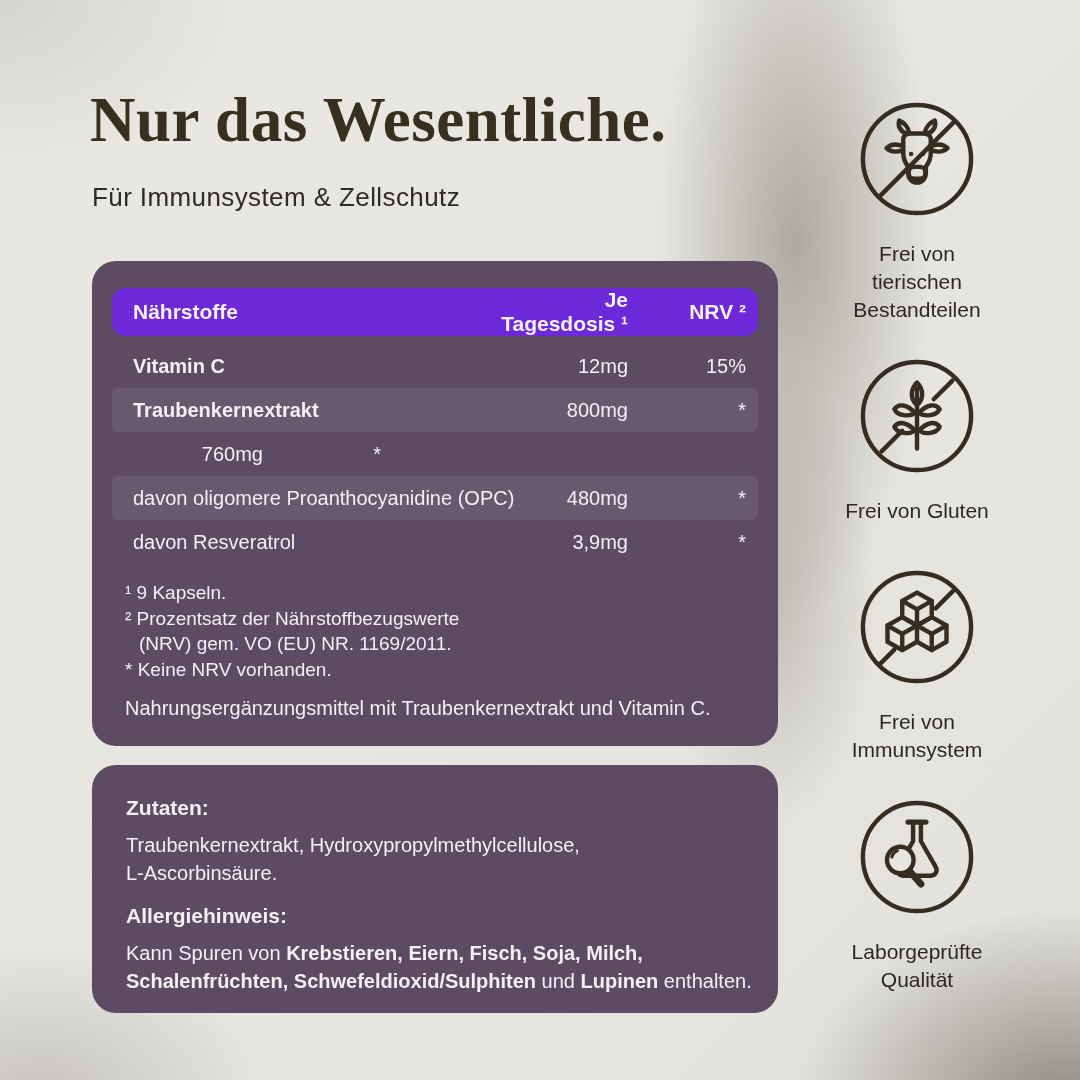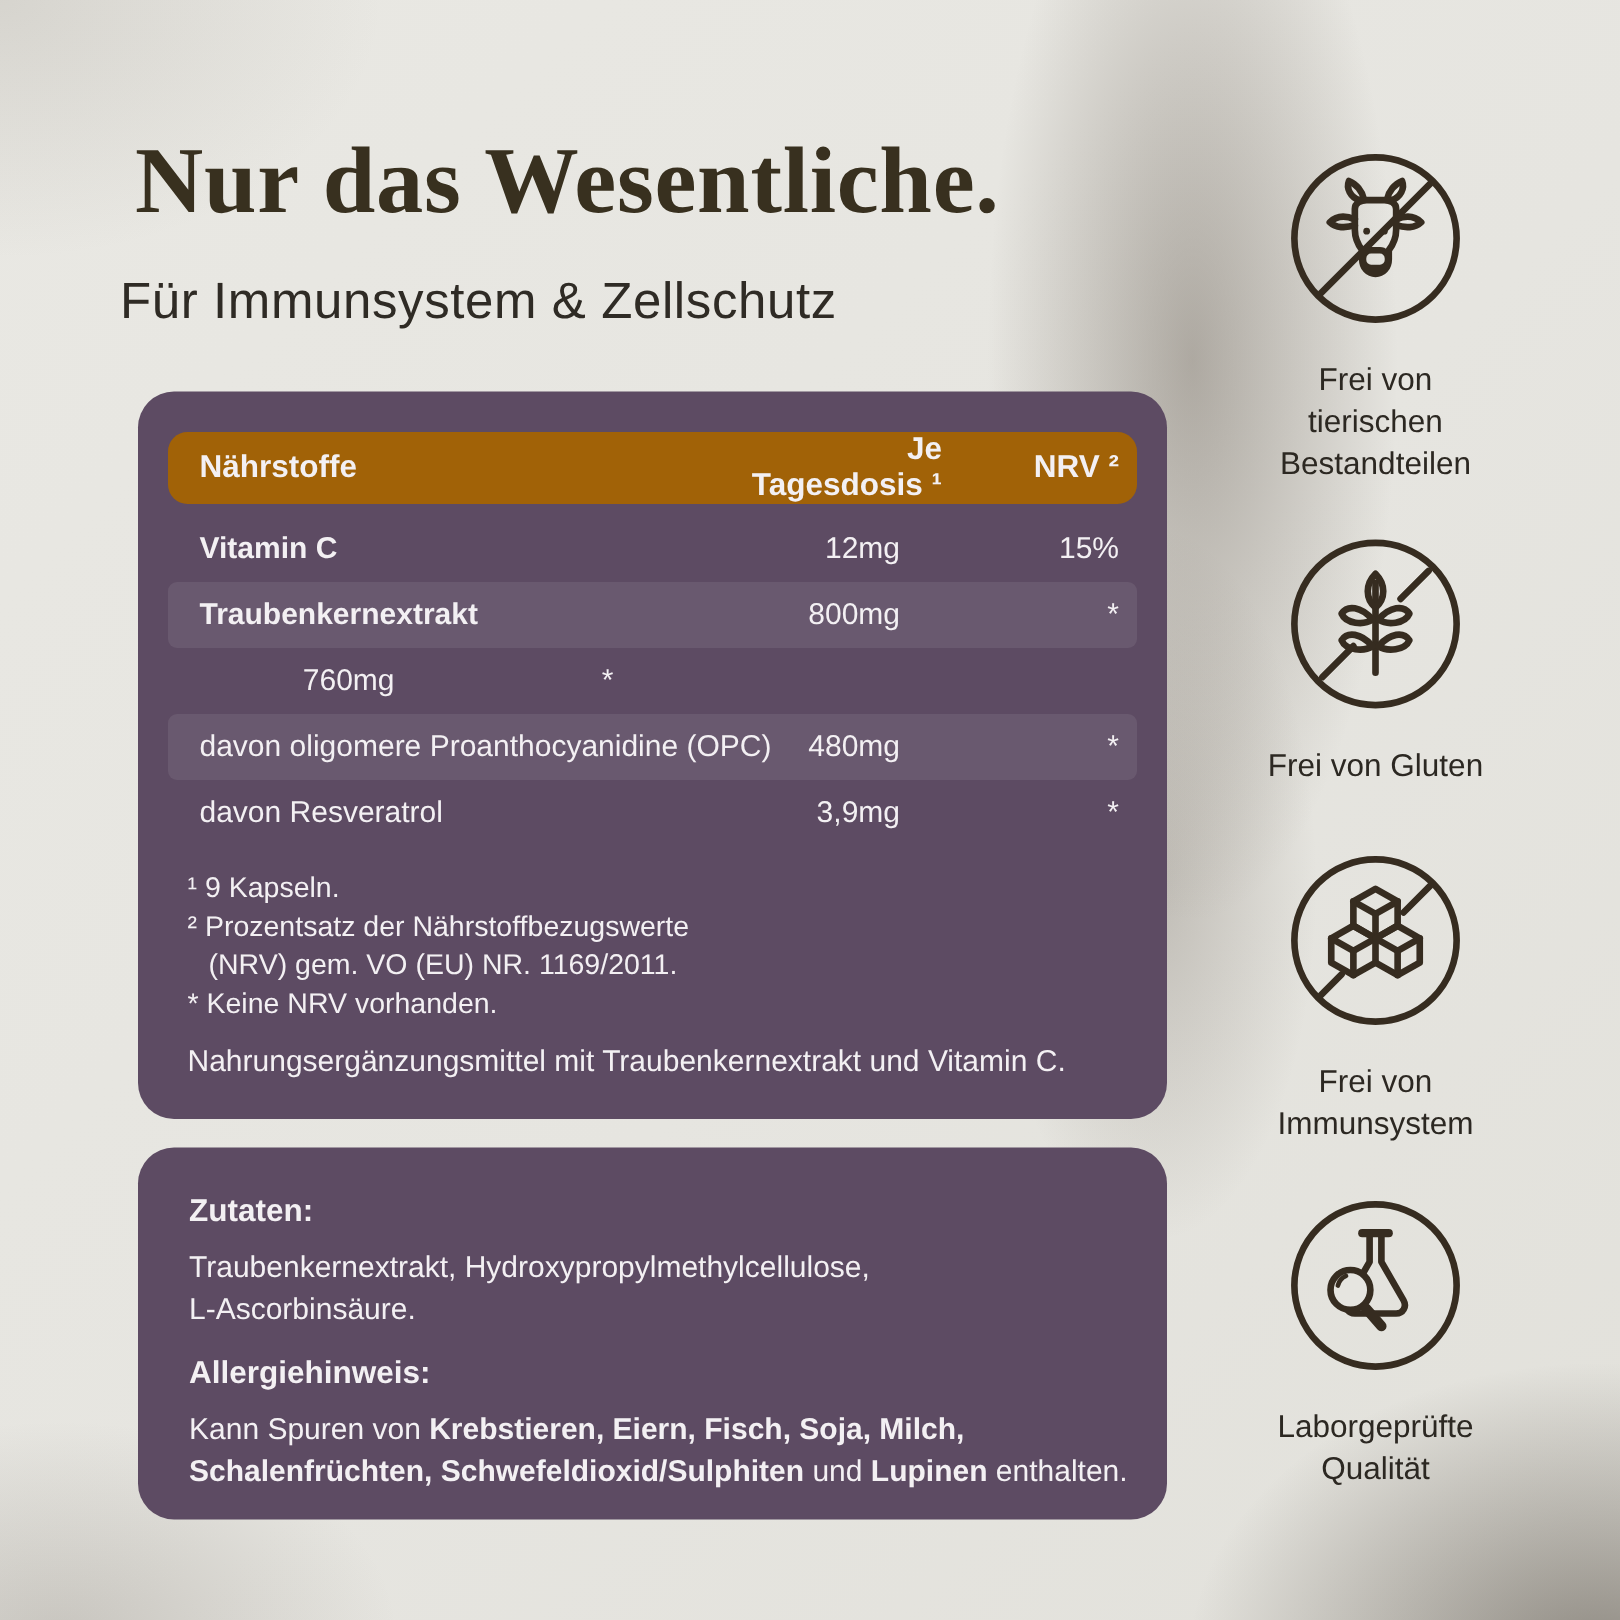--- a/index.html
+++ b/index.html
@@ -13,35 +13,35 @@
       radial-gradient(300px 190px at 40px 1090px, rgba(110,102,92,0.25), rgba(110,102,92,0) 75%),
       radial-gradient(340px 230px at 0px 0px, rgba(140,134,124,0.20), rgba(140,134,124,0) 75%),
       linear-gradient(135deg,#e9e8e3 0%,#e6e5e0 55%,#e2e1db 100%);
   }
   .title{
     position:absolute;left:90px;top:84px;margin:0;
     font-family:"Liberation Serif",serif;font-size:63px;font-weight:700;
     letter-spacing:.5px;color:#38301f;white-space:nowrap;
   }
   .subtitle{
-    position:absolute;left:80px;top:182px;font-size:34px;letter-spacing:.4px;
+    position:absolute;left:92px;top:182px;font-size:26px;letter-spacing:.4px;
     color:#2f2b25;white-space:nowrap;
   }
   .panel{
     position:absolute;left:92px;width:686px;background:#5d4b63;border-radius:24px;
     color:#f3f0f3;box-sizing:border-box;
   }
   .panel-nutrition{top:261px;height:485px;padding:27px 20px 0 20px;}
   .thead{
-    display:flex;align-items:center;height:48px;background:#a16207;border-radius:13px;
+    display:flex;align-items:center;height:48px;background:#6d28d9;border-radius:13px;
     padding:0 12px 0 21px;font-size:21px;font-weight:700;margin-bottom:8px;box-sizing:border-box;
   }
   .trow{
     display:flex;align-items:center;height:44px;padding:0 12px 0 21px;
-    font-size:20px;box-sizing:border-box;border-radius:6px;white-space:nowrap;gap:28px;
+    font-size:20px;box-sizing:border-box;border-radius:6px;white-space:nowrap;
   }
   .trow.stripe{background:rgba(255,255,255,0.08);}
   .cname{flex:1;min-width:0;}
   .trow.bold .cname{font-weight:700;}
   .cdose{width:130px;text-align:right;flex-shrink:0;}
   .cnrv{width:118px;text-align:right;flex-shrink:0;}
   .footnotes{margin:16px 0 0 13px;font-size:19px;line-height:25.5px;}
   .fn-indent{padding-left:14px;}
   .supplement-note{margin:15px 0 0 13px;font-size:20px;white-space:nowrap;}
   .panel-ingredients{top:765px;height:248px;padding:31px 16px 0 34px;}

